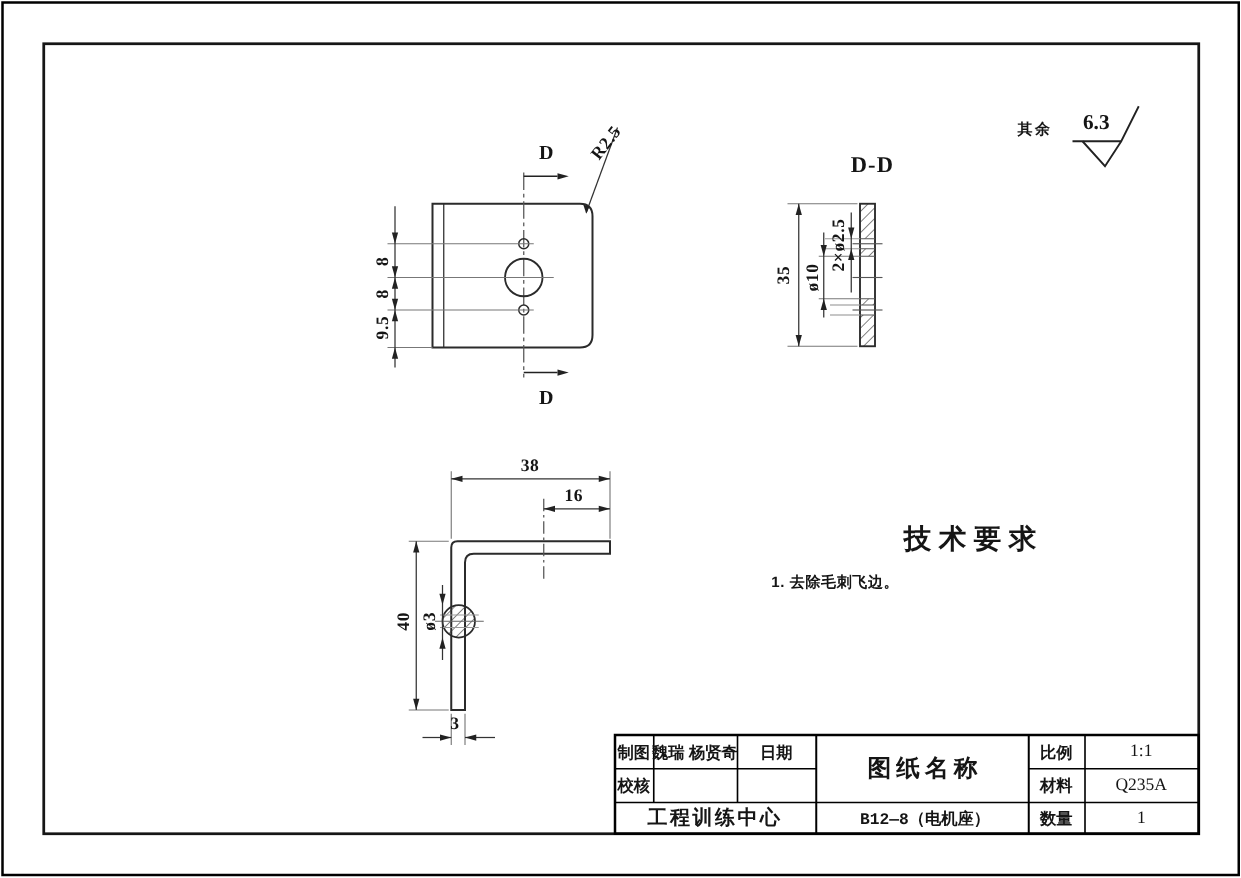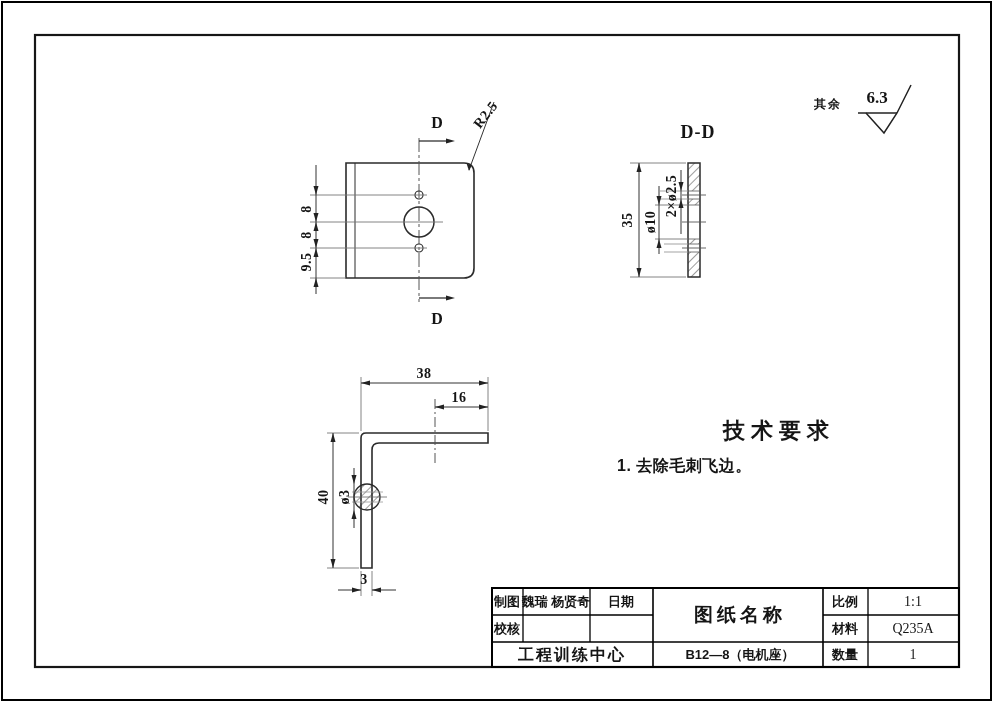--- a/index.html
+++ b/index.html
@@ -9,26 +9,26 @@
   }
   #linework{position:absolute;left:0;top:0;}
   .txt{position:absolute;white-space:nowrap;transform:translate(-50%,-50%);color:#151515;}
   .dim{font-family:"Liberation Serif","DejaVu Serif",serif;font-weight:bold;font-size:14px;letter-spacing:0.5px;}
   .dim-v{transform:translate(-50%,-50%) rotate(-90deg);}
   .cjk{font-weight:bold;}
   .secname{font-family:"Liberation Serif","DejaVu Serif",serif;font-weight:bold;font-size:18px;letter-spacing:1px;}
   .cutlabel{font-family:"Liberation Serif","DejaVu Serif",serif;font-weight:bold;font-size:16px;}
   .r-label{transform:translate(-50%,-50%) rotate(-52deg);}
   .tech-title{font-size:22px;letter-spacing:6px;}
-  .tech-note{font-size:16px;transform:translate(0,-50%);font-weight:bold;letter-spacing:0.5px;}
+  .tech-note{font-size:12px;transform:translate(0,-50%);font-weight:bold;letter-spacing:0.5px;}
   .tb-label{font-size:13px;}
   .tb-big{font-size:19px;letter-spacing:4px;}
   .tb-org{font-size:16px;letter-spacing:2px;}
   .tb-val{font-family:"Liberation Serif","DejaVu Serif",serif;font-weight:normal;font-size:14px;}
-  .tb-part{font-size:13px;}
+  .tb-part{font-size:13px;font-family:Liberation Mono, monospace;}
   .rough-val{font-family:"Liberation Serif","DejaVu Serif",serif;font-weight:bold;font-size:17px;}
   .qiyu{font-size:12px;font-weight:bold;letter-spacing:2px;}
 </style>
 </head>
 <body>
 
 <div id="sheet">
 
   <svg id="linework" width="993" height="702" viewBox="0 0 993 702">
     <defs>

